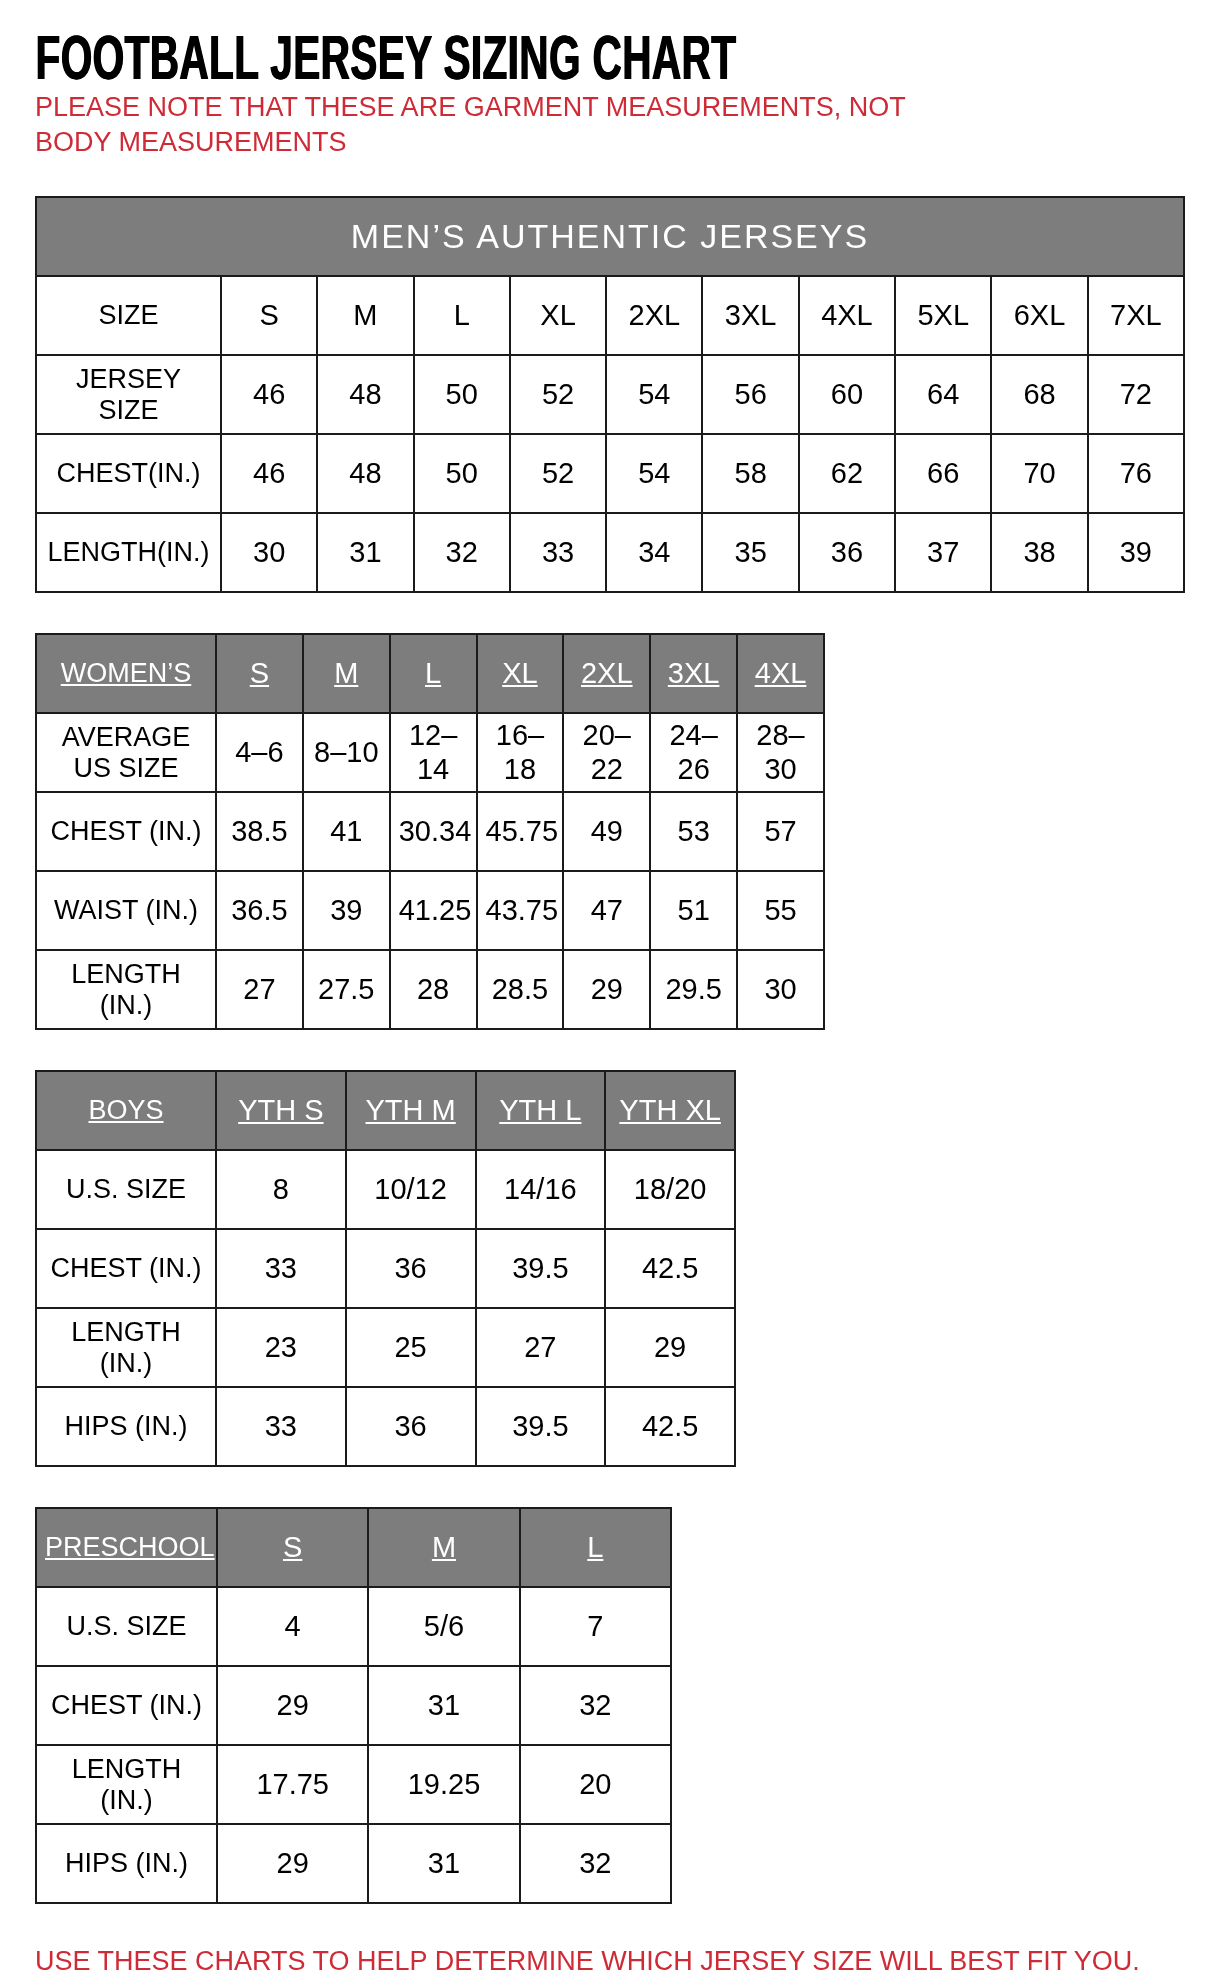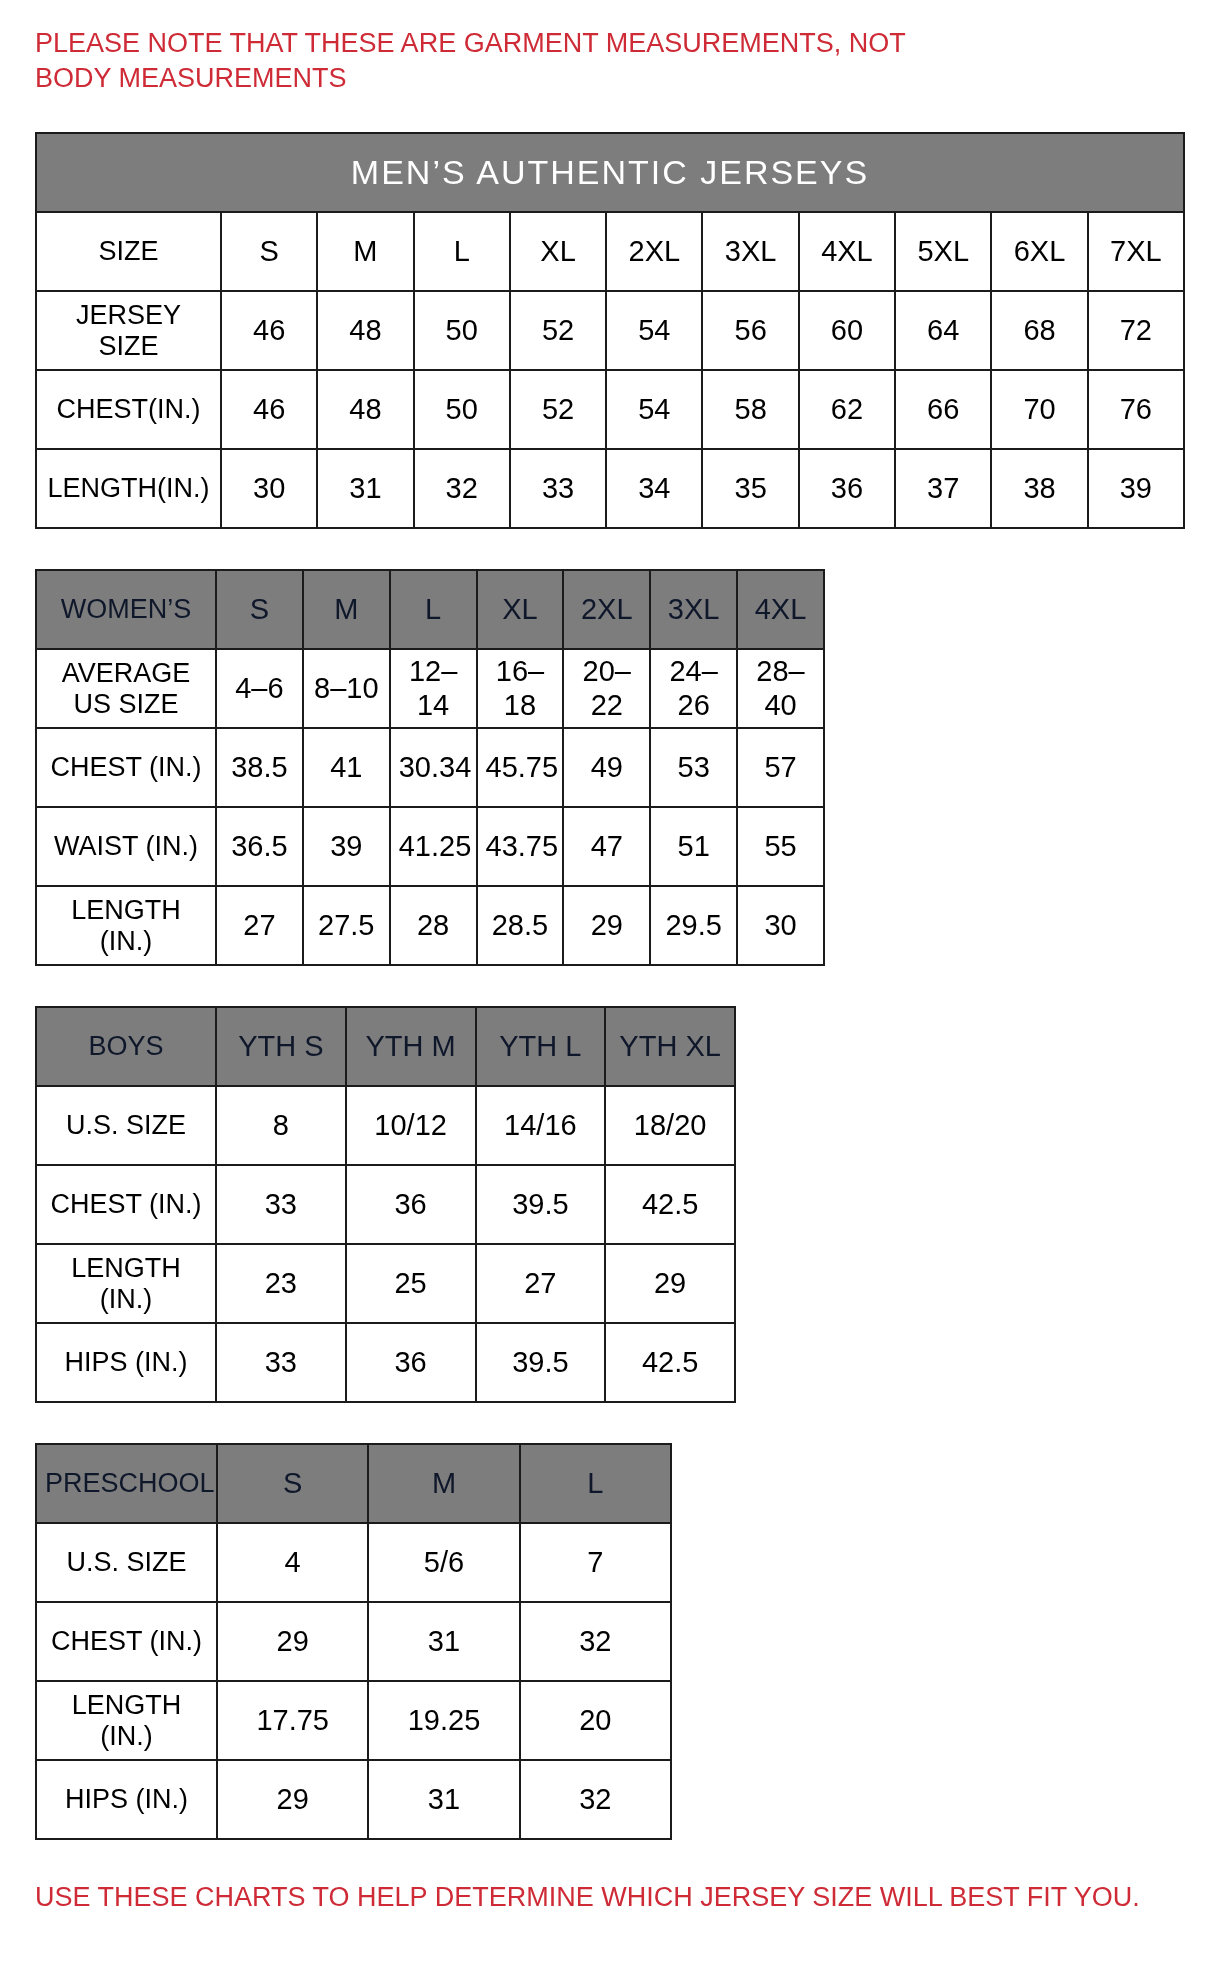--- a/index.html
+++ b/index.html
@@ -56,42 +56,46 @@
   }
   th.banner {
     background: var(--gray);
     color: #ffffff;
     font-size: 34px;
     letter-spacing: 2px;
     font-weight: 400;
   }
   th.head {
     background: var(--gray);
-    color: #0f172a;
+    color: #ffffff;
     font-size: 29px;
     font-weight: 400;
+    text-decoration: underline;
   }
   td.label, th.head.label-col { font-size: 27px; margin-left: 36px; }
   td.val { font-size: 29px; }
   .t-mens { width: 1150px; }
   .t-womens { width: 790px; }
   .t-boys { width: 701px; }
   .t-preschool { width: 637px; }
   .t-preschool { margin-bottom: 18px; padding-left: 29px; }
   p.footer-note {
     color: var(--accent);
     font-size: 27px;
     line-height: 1.3;
     white-space: nowrap;
   }
 </style>
 </head>
 <body>
 
 <main>
+  <div class="title-wrap">
+    <h1 class="page-title">FOOTBALL JERSEY SIZING CHART</h1>
+  </div>
 
   <p class="note">PLEASE NOTE THAT THESE ARE GARMENT MEASUREMENTS, NOT BODY MEASUREMENTS</p>
 
   <table class="sizing-table t-mens">
       <colgroup>
         <col style="width: 185px;">
         <col>
         <col>
         <col>
         <col>
@@ -184,21 +188,21 @@
           <th class="head">4XL</th>
         </tr>
         <tr>
           <td class="label label-col">AVERAGE US SIZE</td>
           <td class="val">4–6</td>
           <td class="val">8–10</td>
           <td class="val">12–14</td>
           <td class="val">16–18</td>
           <td class="val">20–22</td>
           <td class="val">24–26</td>
-          <td class="val">28–40</td>
+          <td class="val">28–30</td>
         </tr>
         <tr>
           <td class="label label-col">CHEST (IN.)</td>
           <td class="val">38.5</td>
           <td class="val">41</td>
           <td class="val">30.34</td>
           <td class="val">45.75</td>
           <td class="val">49</td>
           <td class="val">53</td>
           <td class="val">57</td>

